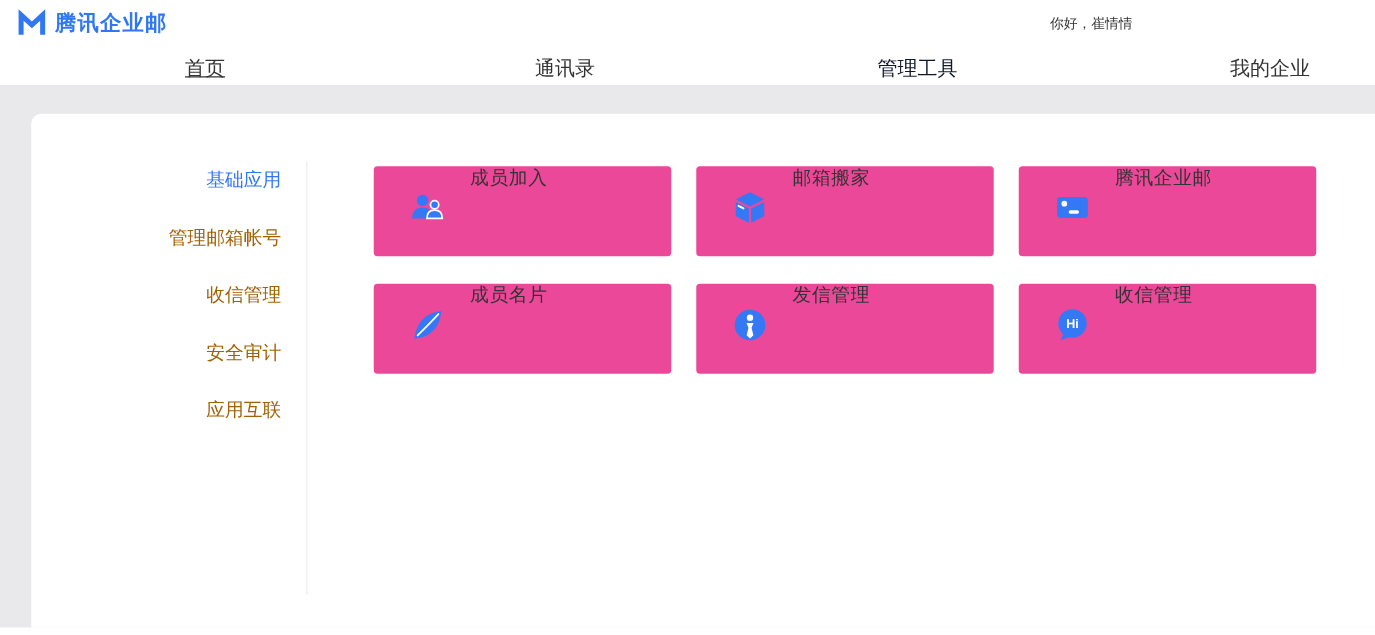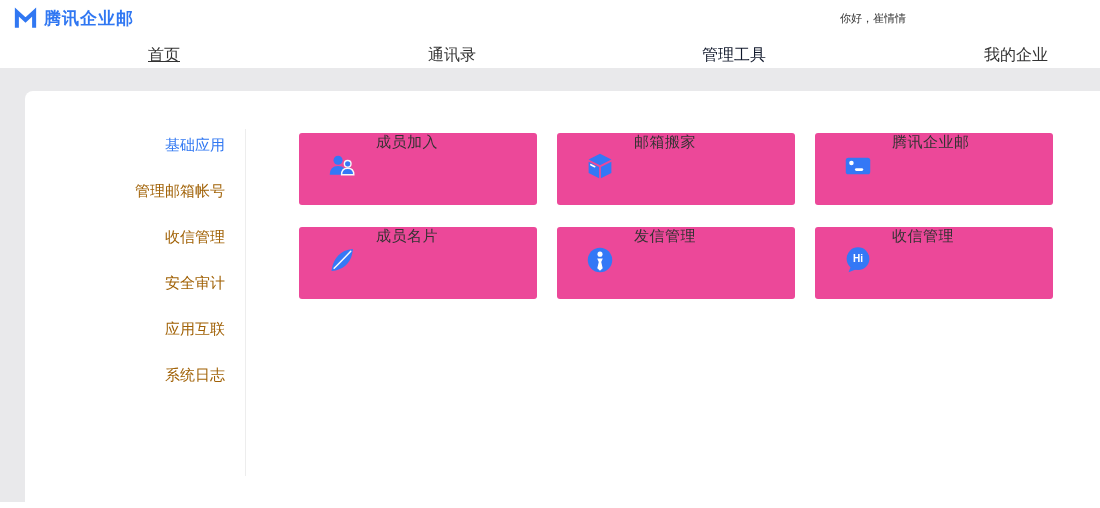--- a/index.html
+++ b/index.html
@@ -77,21 +77,20 @@
 
   <div class="bodybg">
     <div class="panel">
 
       <div class="side">
         <div class="side-item active">基础应用</div>
         <div class="side-item">管理邮箱帐号</div>
         <div class="side-item">收信管理</div>
         <div class="side-item">安全审计</div>
         <div class="side-item">应用互联</div>
-        <div class="side-item">系统日志</div>
       </div>
       <div class="side-divider"></div>
 
       <div class="cards">
 
         <div class="card">
           <span class="card-icon">
             <svg width="28" height="28" viewBox="0 0 32 32">
               <circle cx="11.5" cy="9.5" r="5.2" fill="#3478F6"></circle>
               <path d="M2 26 q0 -10 9.5 -10 q9.5 0 9.5 10 z" fill="#3478F6"></path>

